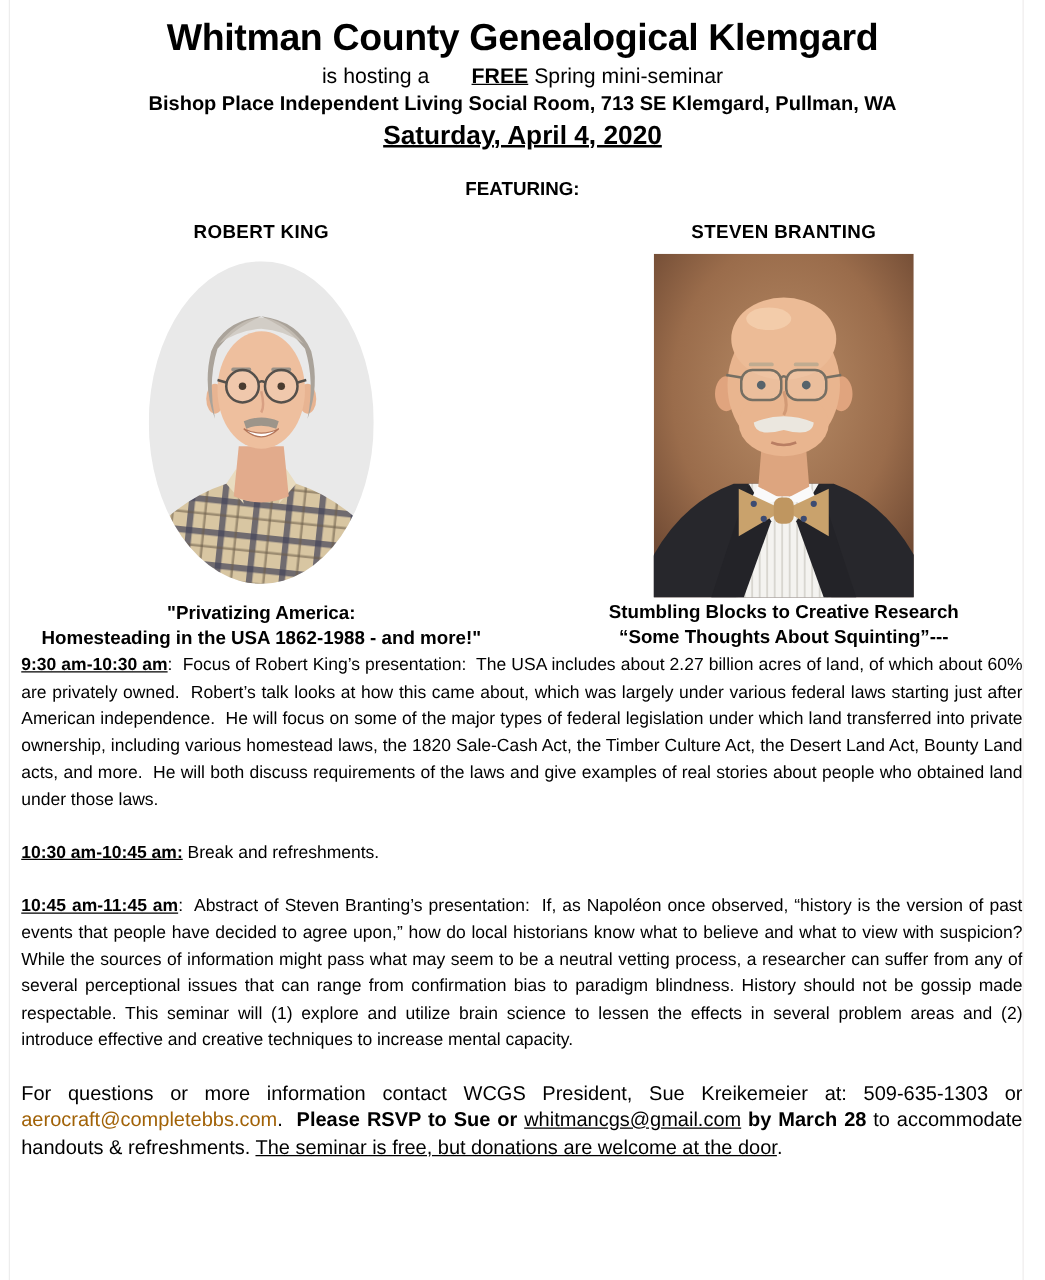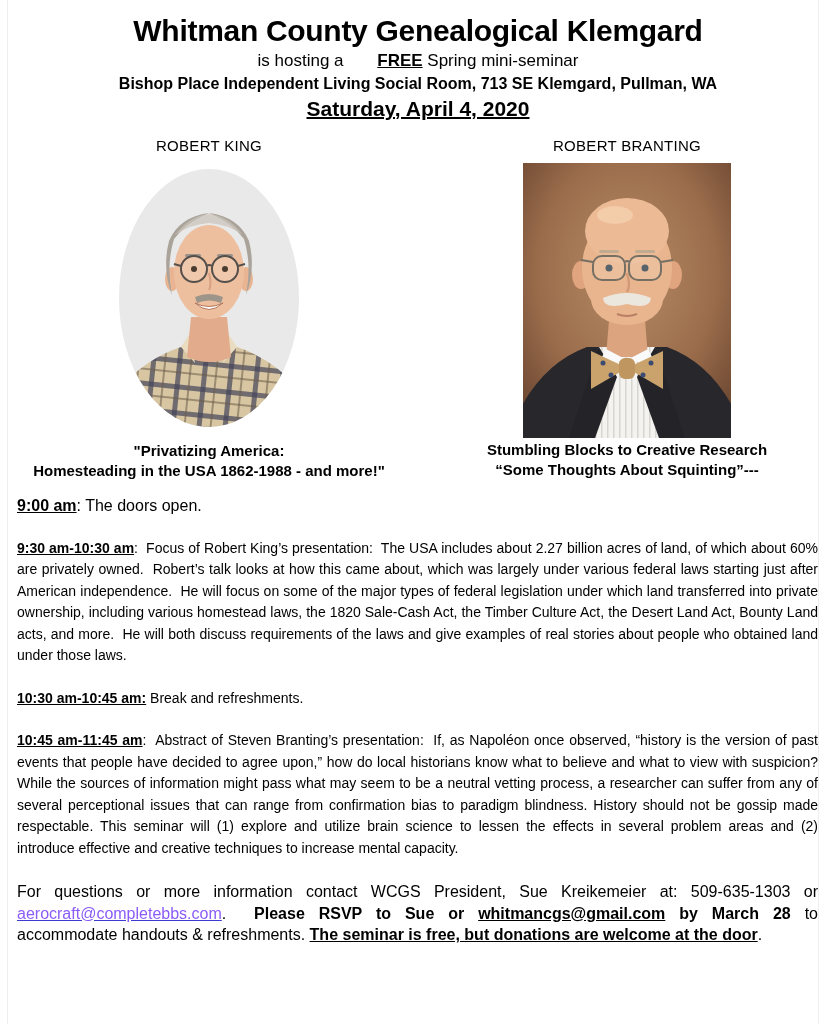--- a/index.html
+++ b/index.html
@@ -20,52 +20,53 @@
   .title{margin:0;text-align:center;font-size:30px;line-height:34px;font-weight:bold;letter-spacing:-0.3px;}
   .subtitle{margin:3px 0 0;text-align:center;font-size:17px;line-height:20px;}
   .subtitle .free{font-weight:bold;text-decoration:underline;padding-left:29px;}
   .location{margin:3px 0 0;text-align:center;font-size:16px;line-height:19px;font-weight:bold;}
   .date{margin:4px 0 0;text-align:center;font-size:21px;line-height:24px;font-weight:bold;text-decoration:underline;text-decoration-thickness:2px;}
   .featuring{margin:22px 0 0;text-align:center;font-size:15px;line-height:18px;font-weight:bold;}
 
   
   .speakers{display:flex;margin-top:16px;}
   .speaker{width:418px;display:flex;flex-direction:column;align-items:center;}
-  .speaker-name{font-size:15px;line-height:18px;font-weight:normal;letter-spacing:0.3px;}
+  .speaker-name{font-size:15px;line-height:18px;font-weight:bold;letter-spacing:0.3px;}
   .photo-left{margin-top:14px;width:180px;height:258px;}
   .photo-right{margin-top:8px;width:208px;height:275px;}
   .caption{font-size:15px;line-height:20px;font-weight:bold;text-align:center;}
   .caption-left{margin-top:14px;}
   .caption-right{margin-top:2px;}
 
   
   .content{margin:0 18px 0 17px;}
   .body-para{font-size:14px;line-height:21.5px;text-align:justify;margin:0 0 21px;}
   .first-para{margin-top:14px;font-size:16px;}
   .tlabel{font-weight:bold;text-decoration:underline;}
   .contact-para{font-size:16px;line-height:21.5px;text-align:justify;margin:22px 0 0;}
   .b{font-weight:bold;}
-  .bu{font-weight:bold;text-decoration:underline;}
-  .maillink{color:#8b5cf6;text-decoration:underline;text-decoration-color:#3b3bd1;cursor:pointer;}
+  .bu{font-weight:normal;text-decoration:underline;}
+  .maillink{color:#a16207;text-decoration-color:#3b3bd1;cursor:pointer;}
 </style>
 </head>
 <body>
 
 <div class="page">
   <div class="edge-line-left"></div>
   <div class="edge-line-right"></div>
 
   <h1 class="title">Whitman County Genealogical Klemgard</h1>
 
   <p class="subtitle"><span>is hosting a </span><span class="free">FREE</span><span> Spring mini-seminar</span></p>
 
   <p class="location">Bishop Place Independent Living Social Room, 713 SE Klemgard, Pullman, WA</p>
 
   <p class="date">Saturday, April 4, 2020</p>
 
+  <p class="featuring">FEATURING:</p>
 
   <div class="speakers">
 
     <div class="speaker">
       <div class="speaker-name">ROBERT KING</div>
       <div class="photo-left">
         <svg width="180" height="258" viewBox="0 0 180 258" aria-hidden="true">
           <defs>
             <clipPath id="ovalClip">
                 <ellipse cx="90" cy="129" rx="90" ry="129"></ellipse>
@@ -105,21 +106,21 @@
           </g>
         </svg>
       </div>
       <div class="caption caption-left">
         <div>"Privatizing America:</div>
         <div>Homesteading in the USA 1862-1988 - and more!"</div>
       </div>
     </div>
 
     <div class="speaker">
-      <div class="speaker-name">ROBERT BRANTING</div>
+      <div class="speaker-name">STEVEN BRANTING</div>
       <div class="photo-right">
         <svg width="208" height="275" viewBox="0 0 208 275" aria-hidden="true">
           <defs>
             <radialGradient id="bgBrown" cx="50%" cy="40%" r="78%">
               <stop offset="0%" stop-color="#b78c67"></stop>
               <stop offset="55%" stop-color="#9a6c4b"></stop>
               <stop offset="100%" stop-color="#5e3c2a"></stop>
             </radialGradient>
             <pattern id="stripes" width="6" height="6" patternUnits="userSpaceOnUse">
               <rect width="6" height="6" fill="#f4f3f0"></rect>
@@ -163,21 +164,20 @@
       </div>
       <div class="caption caption-right">
         <div>Stumbling Blocks to Creative Research</div>
         <div>“Some Thoughts About Squinting”---</div>
       </div>
     </div>
   </div>
 
   <div class="content">
 
-    <p class="body-para first-para"><span class="tlabel">9:00 am</span><span>: The doors open.</span></p>
 
     <p class="body-para"><span class="tlabel">9:30 am-10:30 am</span><span>:&nbsp; Focus of Robert King’s presentation:&nbsp; The USA includes about 2.27 billion acres of land, of which about 60% are privately owned.&nbsp; Robert’s talk looks at how this came about, which was largely under various federal laws starting just after American independence.&nbsp; He will focus on some of the major types of federal legislation under which land transferred into private ownership, including various homestead laws, the 1820 Sale-Cash Act, the Timber Culture Act, the Desert Land Act, Bounty Land acts, and more.&nbsp; He will both discuss requirements of the laws and give examples of real stories about people who obtained land under those laws.</span></p>
 
     <p class="body-para"><span class="tlabel">10:30 am-10:45 am:</span><span> Break and refreshments.</span></p>
 
     <p class="body-para"><span class="tlabel">10:45 am-11:45 am</span><span>:&nbsp; Abstract of Steven Branting’s presentation:&nbsp; If, as Napoléon once observed, “history is the version of past events that people have decided to agree upon,” how do local historians know what to believe and what to view with suspicion? While the sources of information might pass what may seem to be a neutral vetting process, a researcher can suffer from any of several perceptional issues that can range from confirmation bias to paradigm blindness. History should not be gossip made respectable. This seminar will (1) explore and utilize brain science to lessen the effects in several problem areas and (2) introduce effective and creative techniques to increase mental capacity.</span></p>
 
     <p class="contact-para"><span>For questions or more information contact WCGS President, Sue Kreikemeier at: 509-635-1303 or </span><span class="maillink">aerocraft@completebbs.com</span><span>.&nbsp; </span><span class="b">Please RSVP to Sue or </span><span class="bu">whitmancgs@gmail.com</span><span class="b"> by March 28</span><span> to accommodate handouts &amp; refreshments. </span><span class="bu">The seminar is free, but donations are welcome at the door</span><span>.</span></p>
 
   </div>

